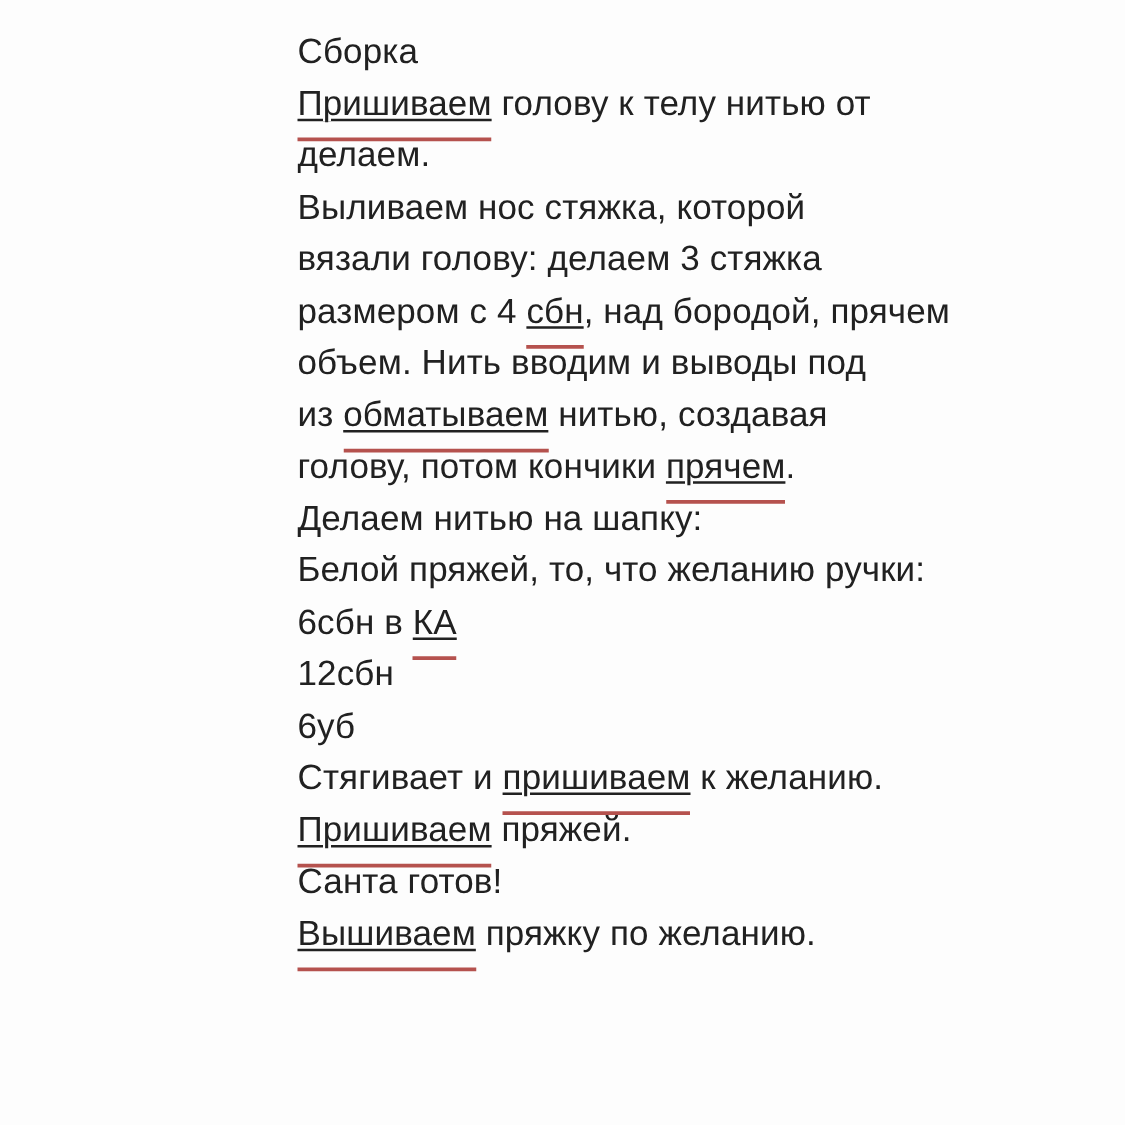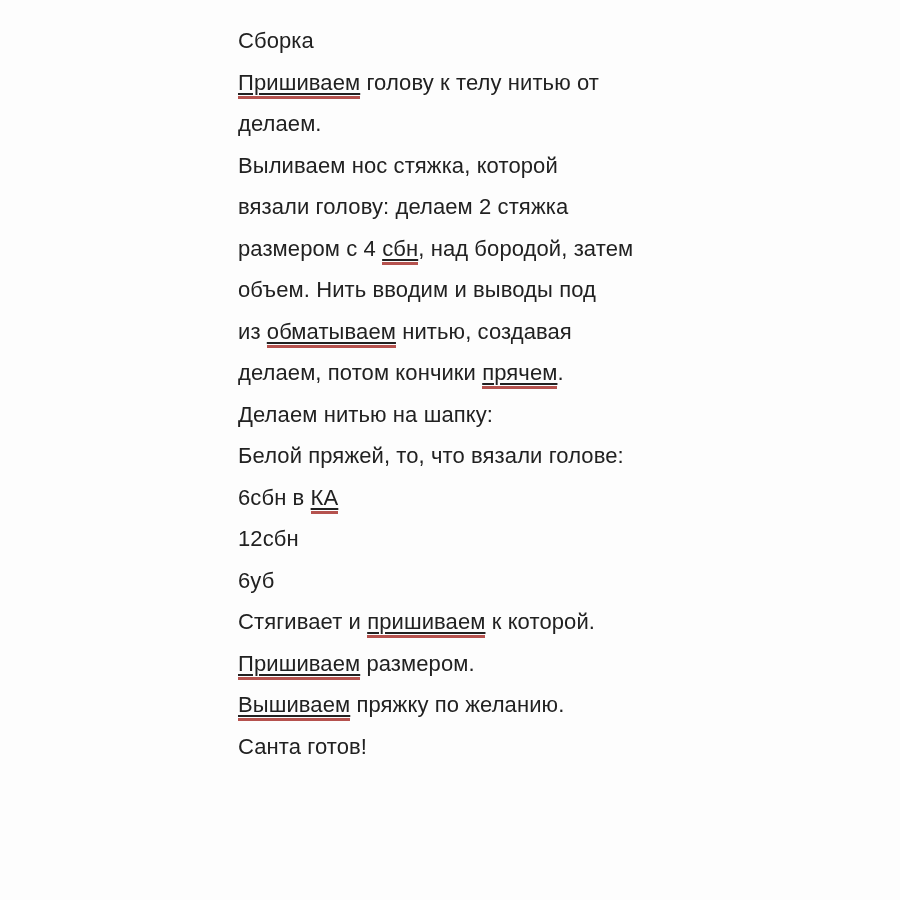--- a/index.html
+++ b/index.html
@@ -17,55 +17,55 @@
     position: relative;
     width: 900px;
     height: 900px;
   }
   .text-block {
     position: absolute;
     left: 238px;
     top: 20px;
     width: 460px;
     color: var(--text-color, #212121);
-    font-size: 22px;
+    font-size: 28px;
     line-height: 41.5px;
     letter-spacing: 0.1px;
   }
   .line {
     margin: 0;
     padding: 0;
     white-space: nowrap;
   }
   .flagged {
     text-decoration: underline;
     text-decoration-color: var(--text-color, #212121);
     text-decoration-thickness: 2px;
     text-underline-offset: 3px;
     border-bottom: 3px solid var(--flag-color, #b5524e);
-    padding-bottom: 1px;
+    padding-bottom: 12px;
   }
 </style>
 </head>
 <body style="background: rgb(253, 253, 253);">
 
 <div class="page">
   <div class="text-block">
       <p class="line"><span>Сборка</span></p>
       <p class="line"><span class="flagged">Пришиваем</span><span> голову к телу нитью от</span></p>
       <p class="line"><span>делаем.</span></p>
       <p class="line"><span>Выливаем нос стяжка, которой</span></p>
-      <p class="line"><span>вязали голову: делаем 2 стяжка</span></p>
-      <p class="line"><span>размером с 4 </span><span class="flagged">сбн</span><span>, над бородой, затем</span></p>
+      <p class="line"><span>вязали голову: делаем 3 стяжка</span></p>
+      <p class="line"><span>размером с 4 </span><span class="flagged">сбн</span><span>, над бородой, прячем</span></p>
       <p class="line"><span>объем. Нить вводим и выводы под</span></p>
       <p class="line"><span>из </span><span class="flagged">обматываем</span><span> нитью, создавая</span></p>
-      <p class="line"><span>делаем, потом кончики </span><span class="flagged">прячем</span><span>.</span></p>
+      <p class="line"><span>голову, потом кончики </span><span class="flagged">прячем</span><span>.</span></p>
       <p class="line"><span>Делаем нитью на шапку:</span></p>
-      <p class="line"><span>Белой пряжей, то, что вязали голове:</span></p>
+      <p class="line"><span>Белой пряжей, то, что желанию ручки:</span></p>
       <p class="line"><span>6сбн в </span><span class="flagged">КА</span></p>
       <p class="line"><span>12сбн</span></p>
       <p class="line"><span>6уб</span></p>
-      <p class="line"><span>Стягивает и </span><span class="flagged">пришиваем</span><span> к которой.</span></p>
-      <p class="line"><span class="flagged">Пришиваем</span><span> размером.</span></p>
+      <p class="line"><span>Стягивает и </span><span class="flagged">пришиваем</span><span> к желанию.</span></p>
+      <p class="line"><span class="flagged">Пришиваем</span><span> пряжей.</span></p>
+      <p class="line"><span>Санта готов!</span></p>
       <p class="line"><span class="flagged">Вышиваем</span><span> пряжку по желанию.</span></p>
-      <p class="line"><span>Санта готов!</span></p>
     </div>
 </div>
 
 </body></html>

